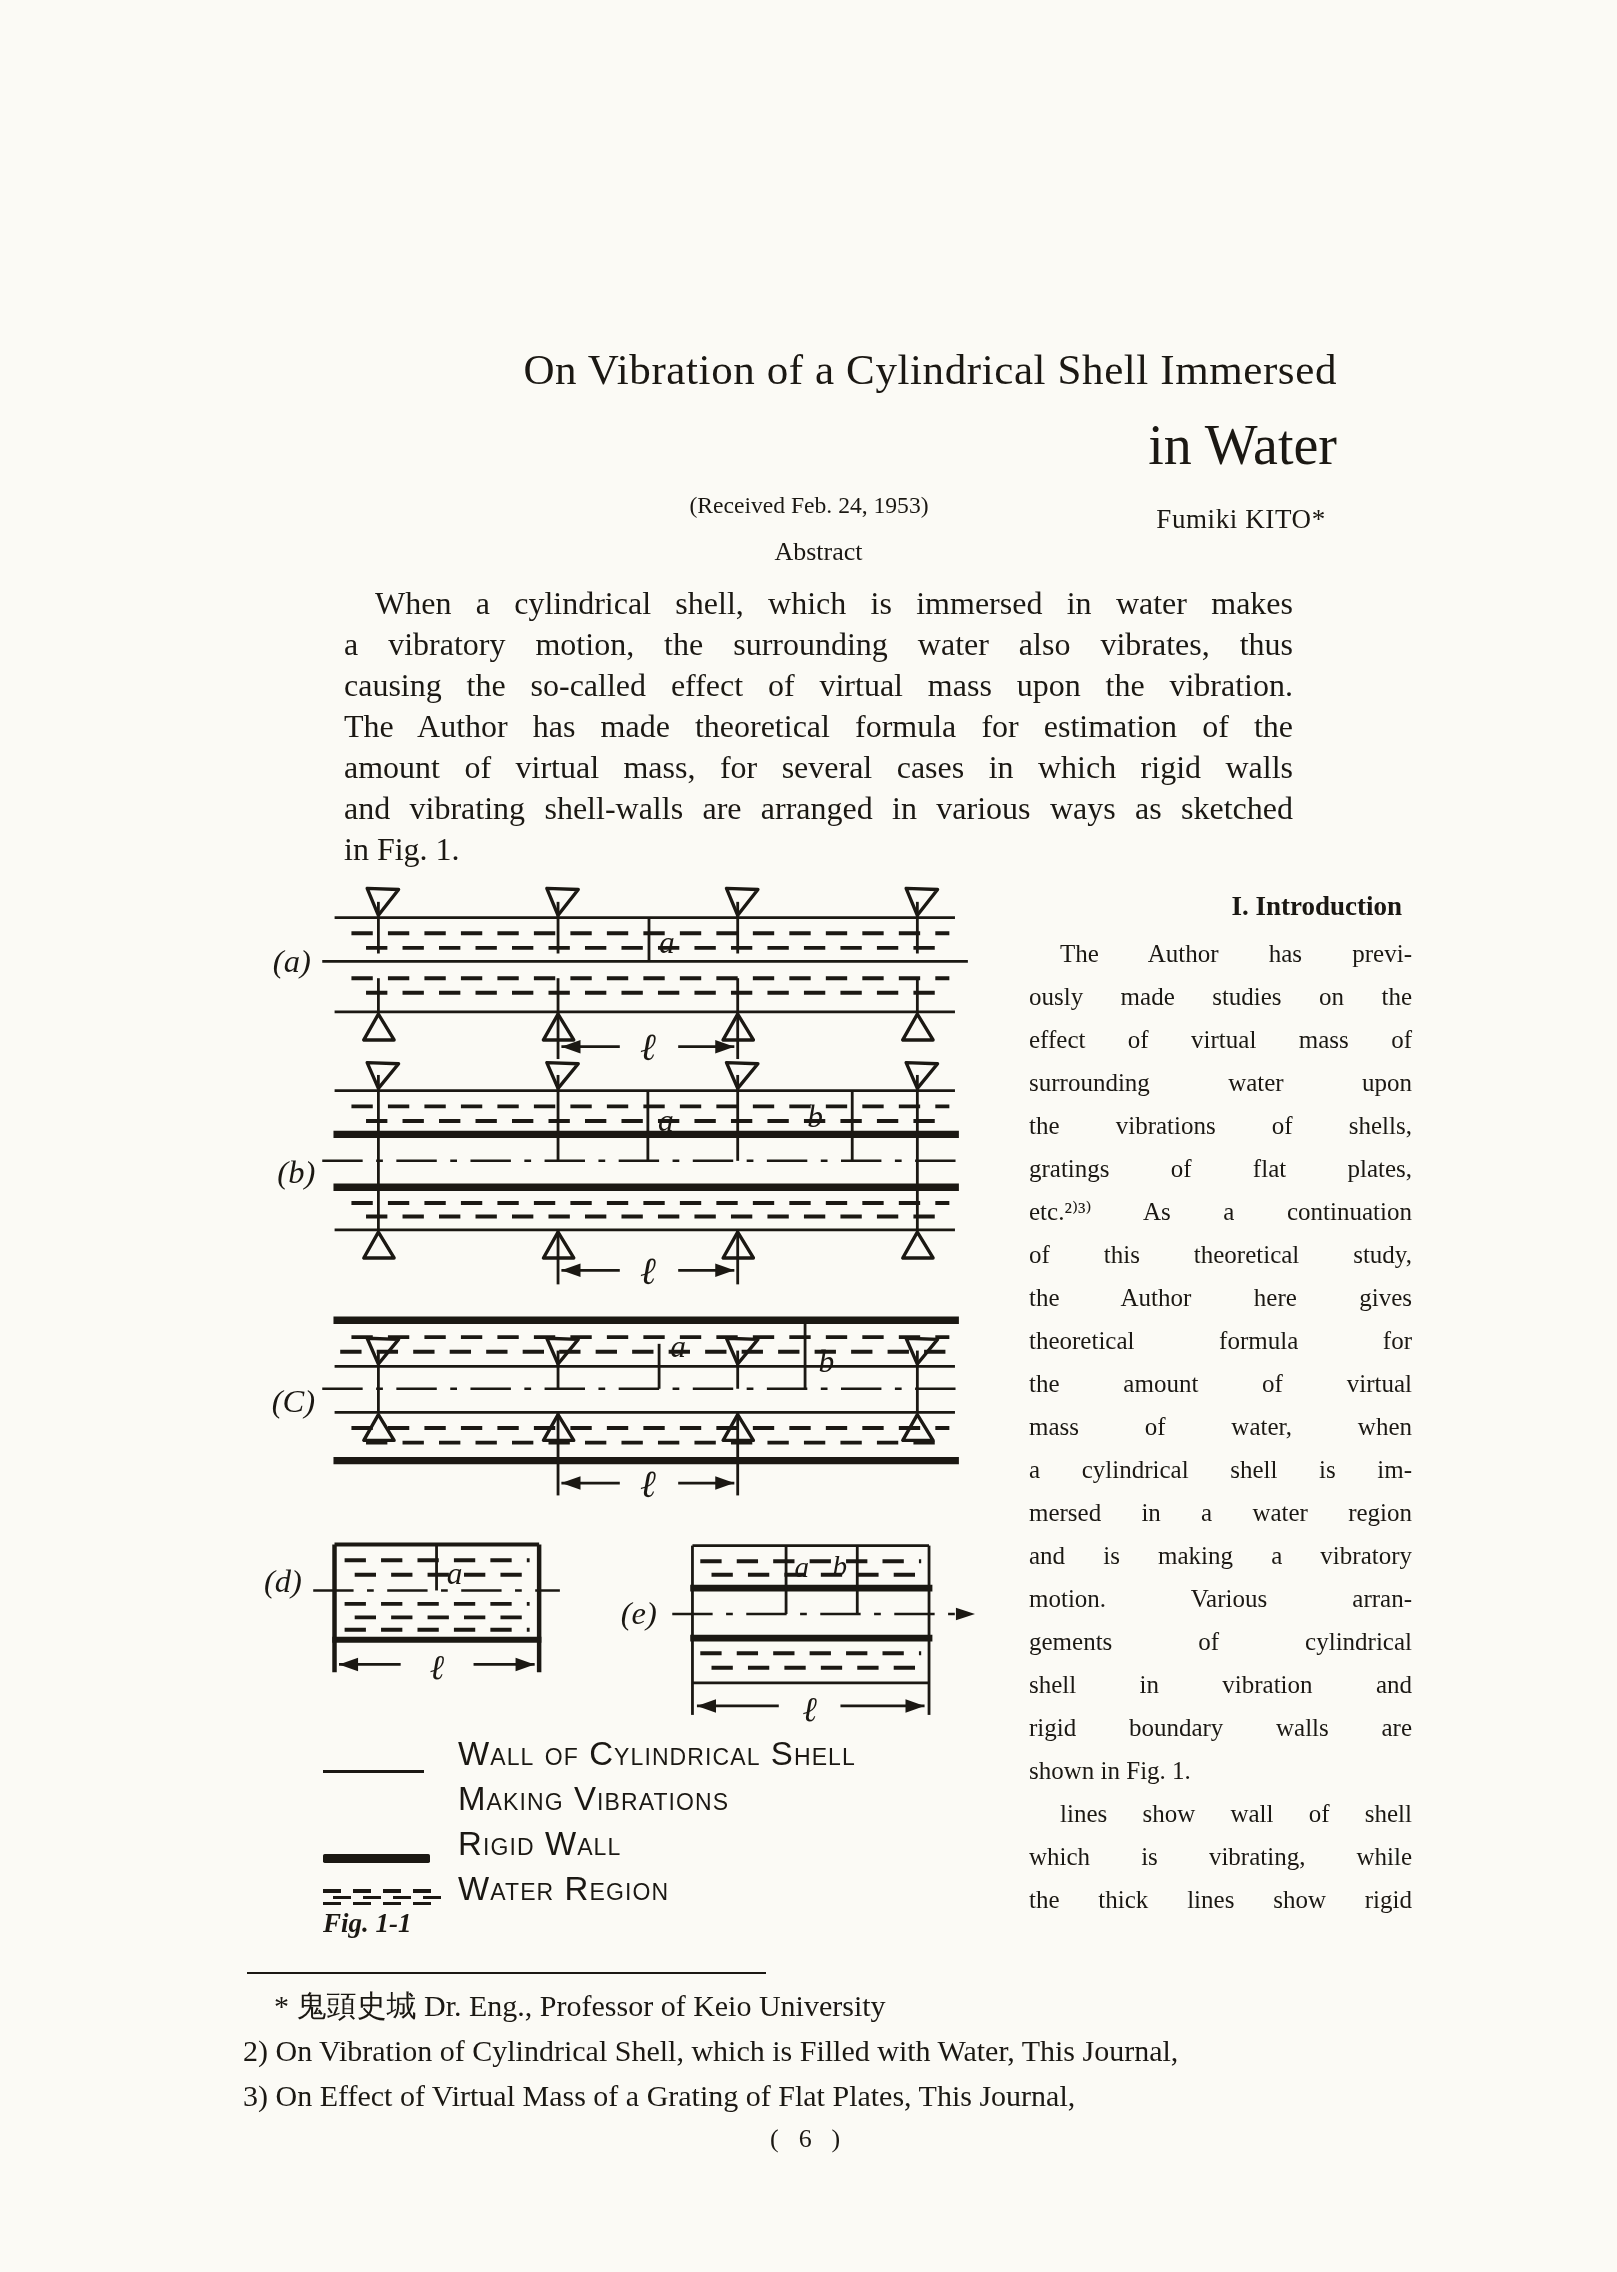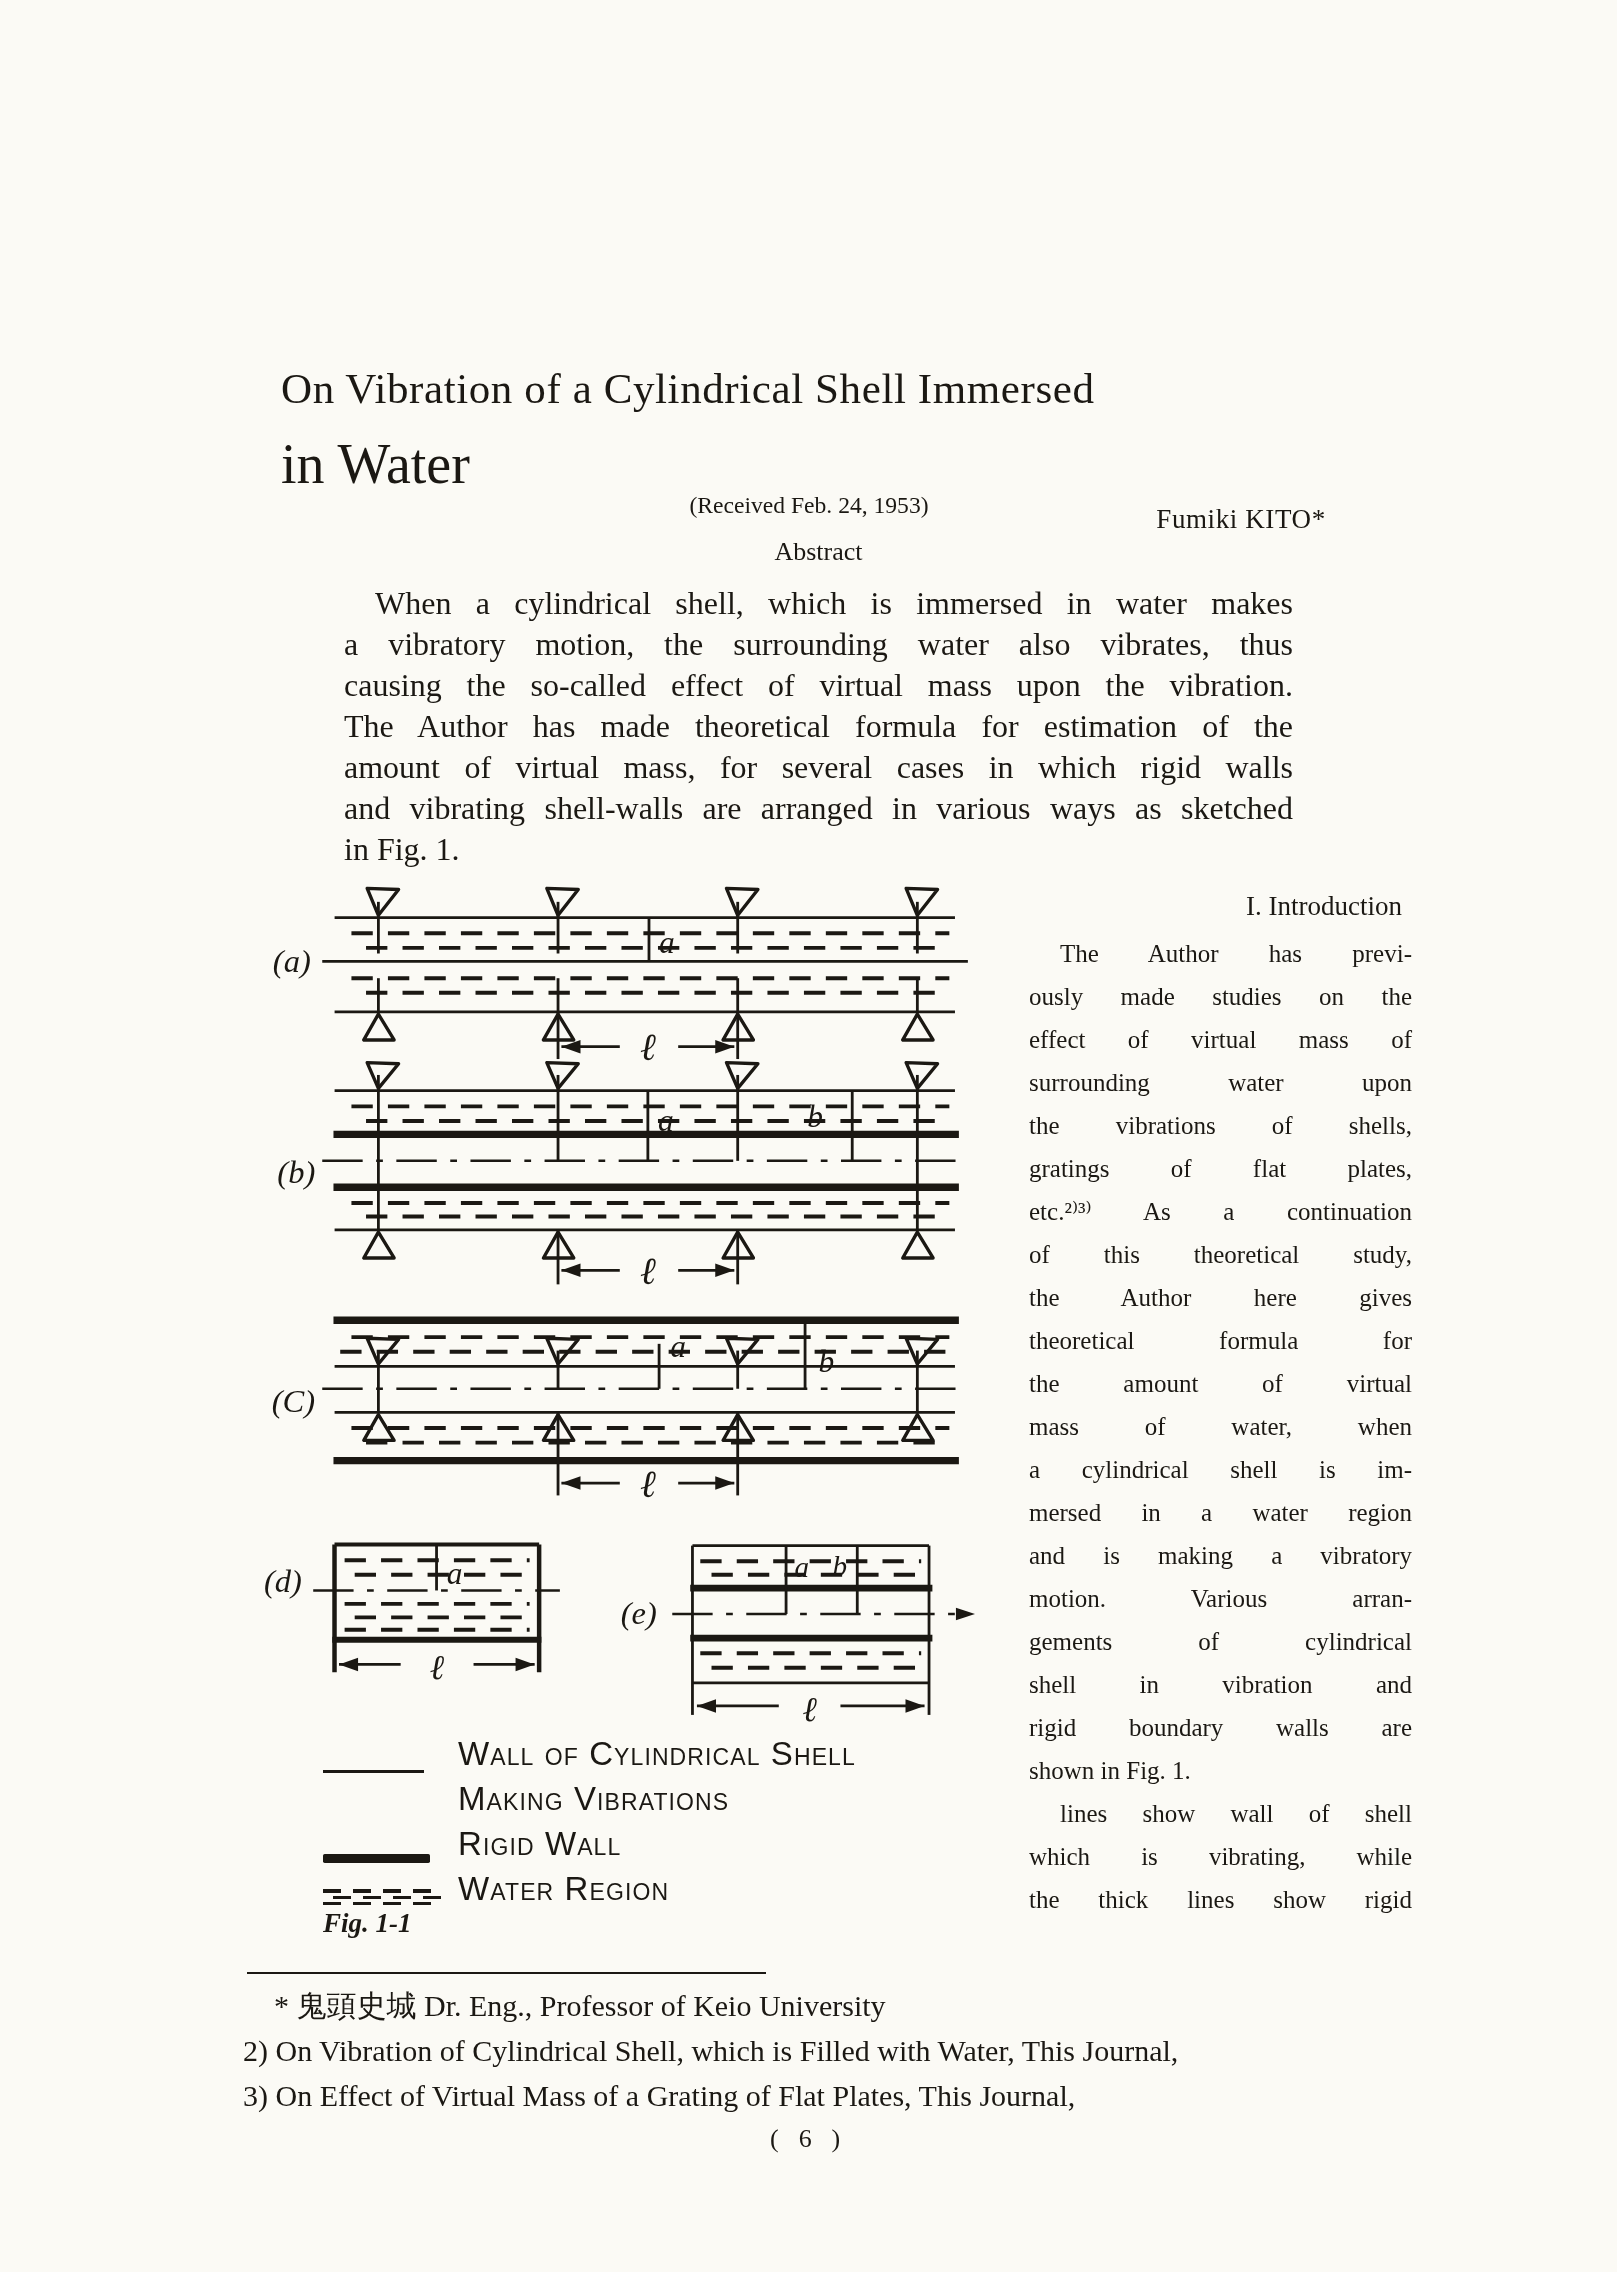--- a/index.html
+++ b/index.html
@@ -10,37 +10,37 @@
   .page{
     position:relative;
     width:1617px;height:2273px;
     background:var(--paper);
     color:var(--ink);
     font-family:"Liberation Serif","DejaVu Serif",serif;
     overflow:hidden;
   }
   .abs{position:absolute;}
   
-  .title-block{left:281px;top:364px;width:1056px;text-align:left;}
+  .title-block{left:281px;top:345px;width:1056px;text-align:right;}
   .title-l1{font-size:43px;letter-spacing:0.6px;white-space:nowrap;}
   .title-l2{font-size:56px;margin-top:19px;}
   .received{left:281px;top:492px;width:1056px;text-align:center;font-size:23.6px;}
   .author{left:1123px;top:504px;width:236px;text-align:center;font-size:27px;letter-spacing:0.6px;}
   .abstract-head{left:344px;top:537px;width:949px;text-align:center;font-size:26px;font-weight:normal;}
   
   .jline{
     text-align:justify;
     text-align-last:justify;
     -moz-text-align-last:justify;
   }
   .no-last .jline:last-child{text-align-last:left;}
   .indent-first .jline:first-child{text-indent:31px;}
   .abstract-body{left:344px;top:583px;width:949px;font-size:32px;line-height:41px;}
   .intro-col{left:1029px;top:889px;width:383px;font-size:25px;line-height:43px;}
-  .intro-head{text-align:right;padding-right:10px;font-size:27px;font-weight:normal;margin-bottom:9px;line-height:34px;}
+  .intro-head{text-align:right;padding-right:10px;font-size:27px;font-weight:bold;margin-bottom:9px;line-height:34px;}
   
   svg{display:block;overflow:visible;}
   .ln-thin{stroke:var(--ink);stroke-width:5;fill:none;stroke-linecap:butt;}
   .ln-thick{stroke:var(--ink);stroke-width:13;fill:none;}
   .ln-heavy{stroke:var(--ink);stroke-width:11;fill:none;}
   .ln-tick{stroke:var(--ink);stroke-width:5;fill:none;}
   .ln-dash{stroke:var(--ink);stroke-width:7;fill:none;stroke-dasharray:38 27;}
   .ln-dashdot{stroke:var(--ink);stroke-width:4.5;fill:none;stroke-dasharray:72 24 12 24;}
   .ln-dim{stroke:var(--ink);stroke-width:5;fill:none;}
   .sup{fill:none;stroke:var(--ink);stroke-width:6;stroke-linejoin:round;}

